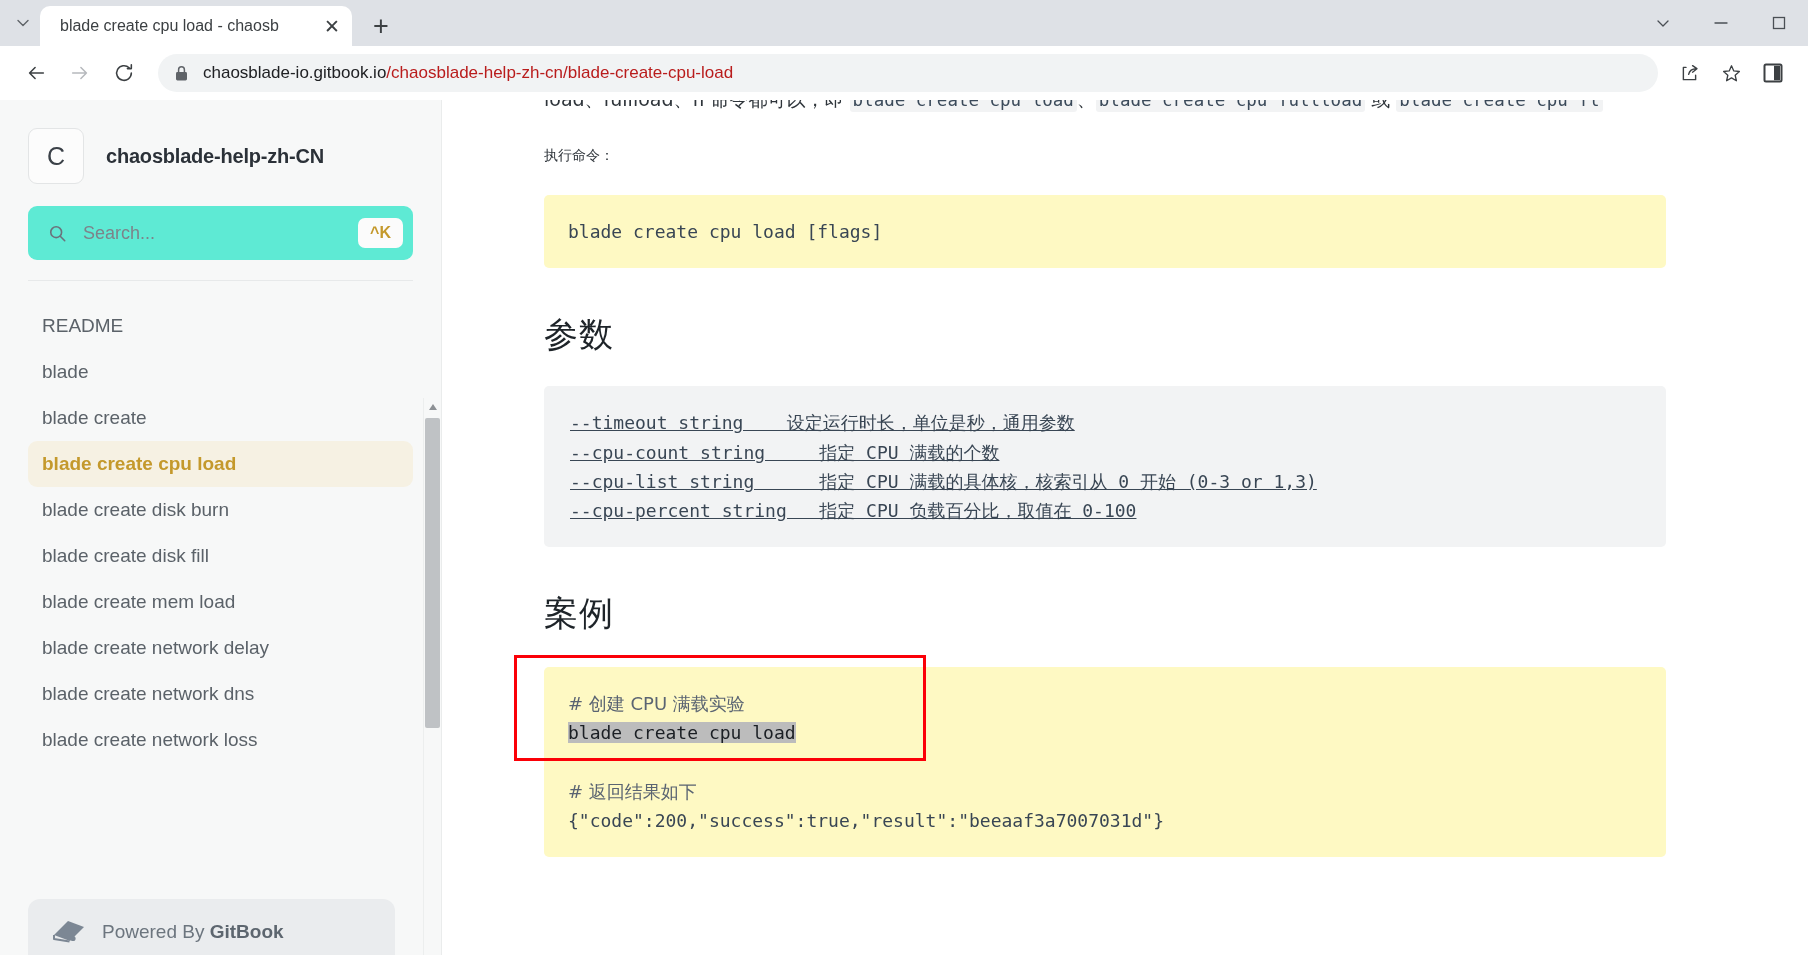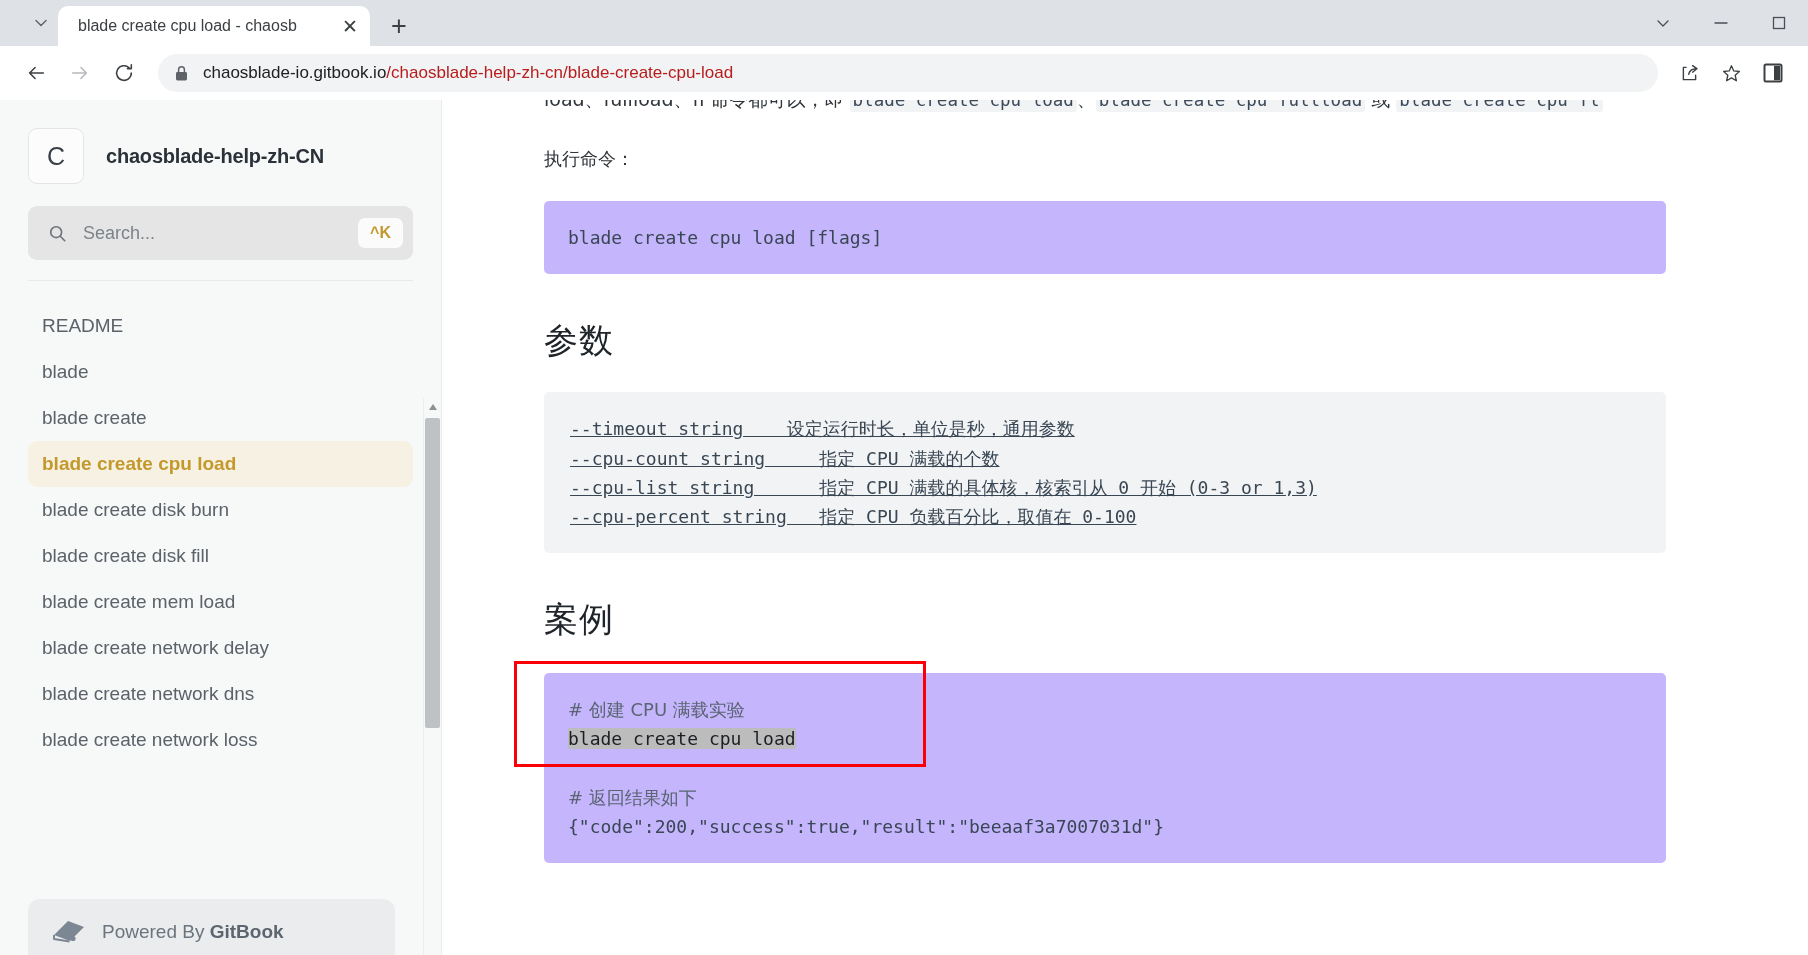--- a/index.html
+++ b/index.html
@@ -21,21 +21,21 @@
     flex-direction: column;
     background: #fff;
   }
 
   
   .tabstrip {
     height: 46px;
     background: #dee1e6;
     display: flex;
     align-items: flex-end;
-    padding-left: 24px;
+    padding-left: 6px;
     position: relative;
     flex: none;
   }
   .tab-list-chevron {
     width: 34px;
     height: 46px;
     display: flex;
     align-items: center;
     justify-content: center;
     color: #5f6368;
@@ -193,21 +193,21 @@
     font-weight: bold;
     color: #2b3138;
     letter-spacing: -0.2px;
   }
   .sb-search-wrap {
     padding: 22px 28px 20px 28px;
     flex: none;
   }
   .sb-search {
     height: 54px;
-    background: #e5e5e5;
+    background: #5eead4;
     border-radius: 9px;
     display: flex;
     align-items: center;
     padding: 0 10px 0 20px;
   }
   .sb-search .mag { color: #6b737c; display: flex; flex: none; }
   .sb-search-input {
     flex: 1;
     border: none;
     outline: none;
@@ -342,27 +342,27 @@
     font-size: 17.5px;
     background: #f2f3f4;
     color: #3b4a5a;
     padding: 2px 3px;
     border-radius: 3px;
     white-space: pre;
   }
   .cn { font-family: "DejaVu Sans", sans-serif; }
 
   .label-line {
-    font-size: 18px;
+    font-size: 14px;
     color: #2f353b;
     margin-top: 30px;
   }
 
   .codeblock {
-    background: #c4b5fd;
+    background: #fef9c3;
     border-radius: 5px;
     margin-top: 30px;
     padding: 22px 24px;
     font-family: "DejaVu Sans Mono", "Liberation Mono", monospace;
     font-size: 18px;
     line-height: 1.62;
     color: #394654;
     white-space: pre;
     overflow: hidden;
   }

